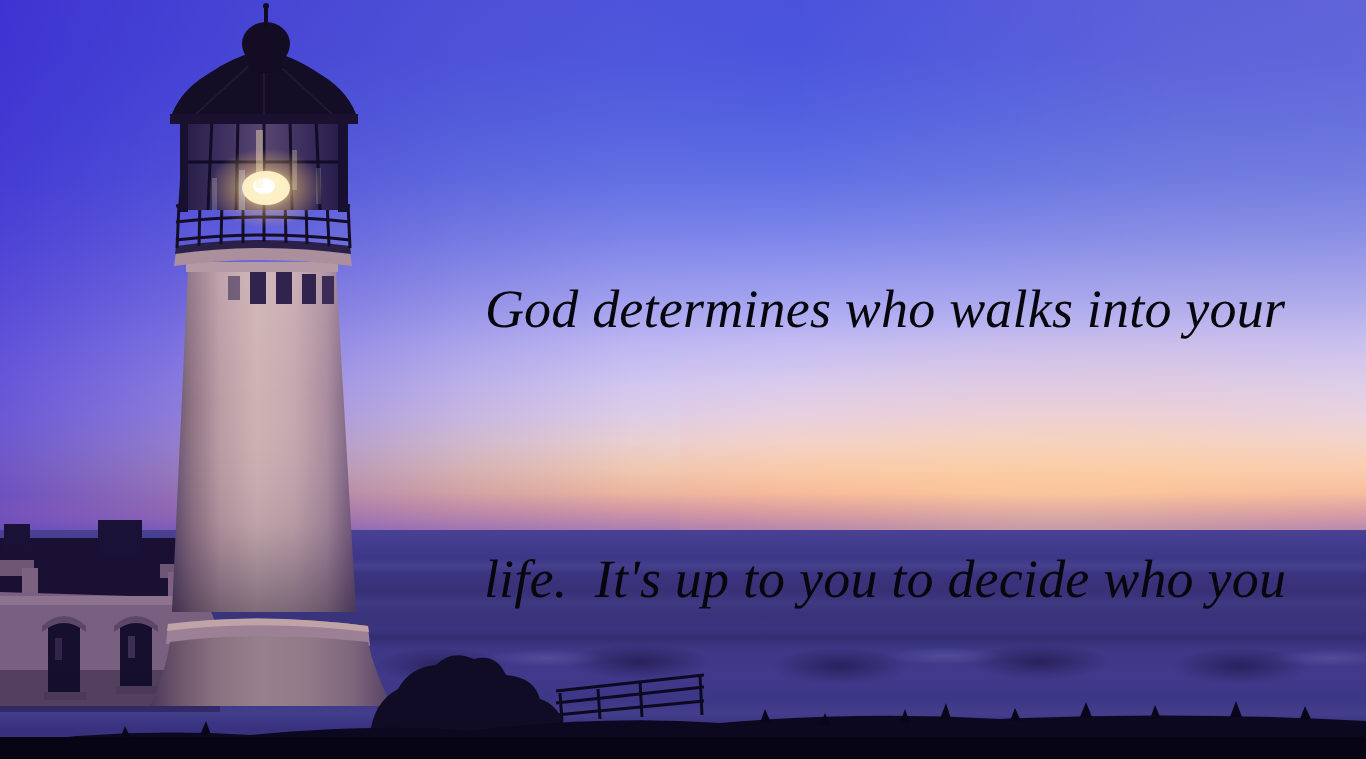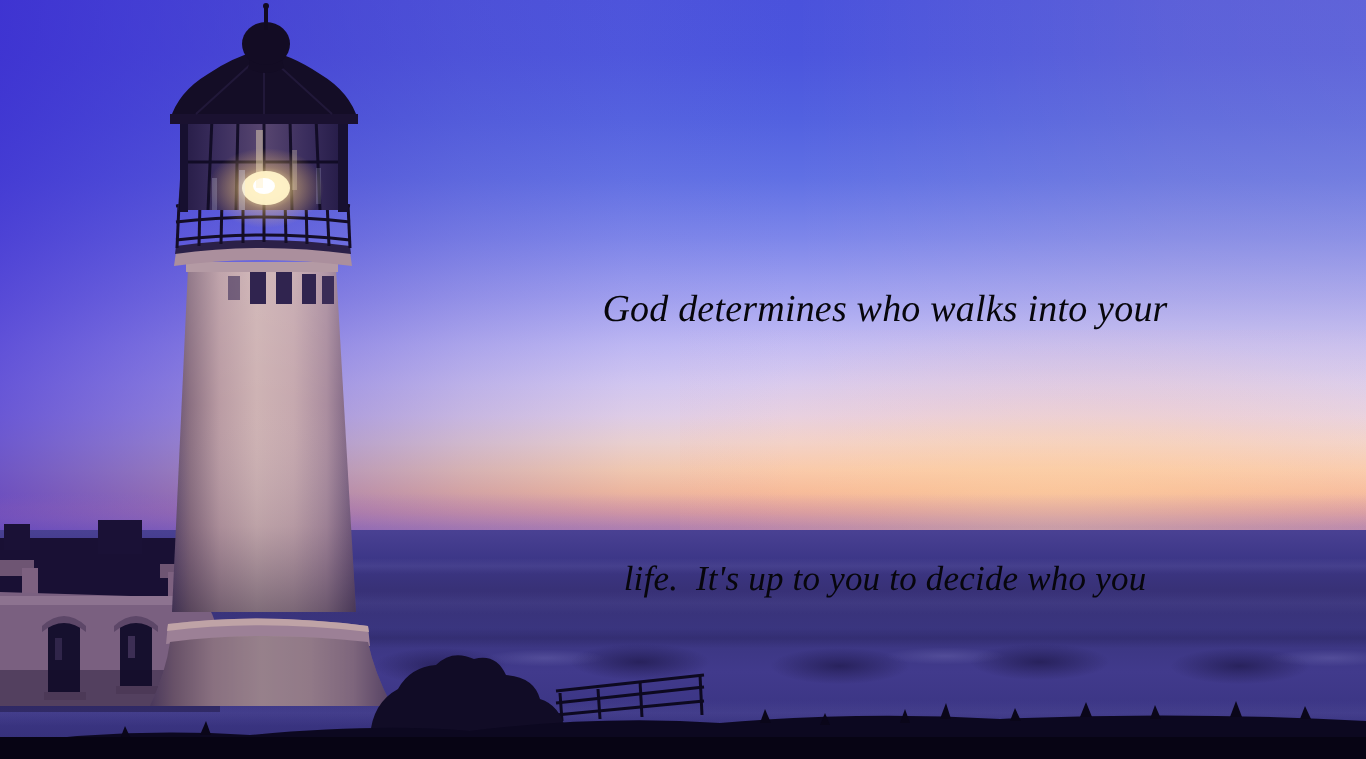--- a/index.html
+++ b/index.html
@@ -160,22 +160,22 @@
     color: #07060c;
     font-family: "Liberation Serif", "DejaVu Serif", serif;
     font-style: italic;
     font-size: 53px;
     line-height: 90px;
     letter-spacing: 0.2px;
     white-space: pre;
     text-rendering: geometricPrecision;
   }
   .quote .line { display: block; }
-  .quote .l1 { font-size: 38px; }
-  .quote .l2 { font-size: 35px; }
+  .quote .l1 { font-size: 54px; }
+  .quote .l2 { font-size: 54px; }
 
   
   .grain {
     position: absolute;
     left: 0; top: 0;
     width: 1366px; height: 759px;
     opacity: 0.075;
     pointer-events: none;
     background-image:
       repeating-linear-gradient(0deg, rgba(255,255,255,0.5) 0px, rgba(0,0,0,0.5) 1px, rgba(255,255,255,0.4) 2px, rgba(0,0,0,0.45) 3px),

